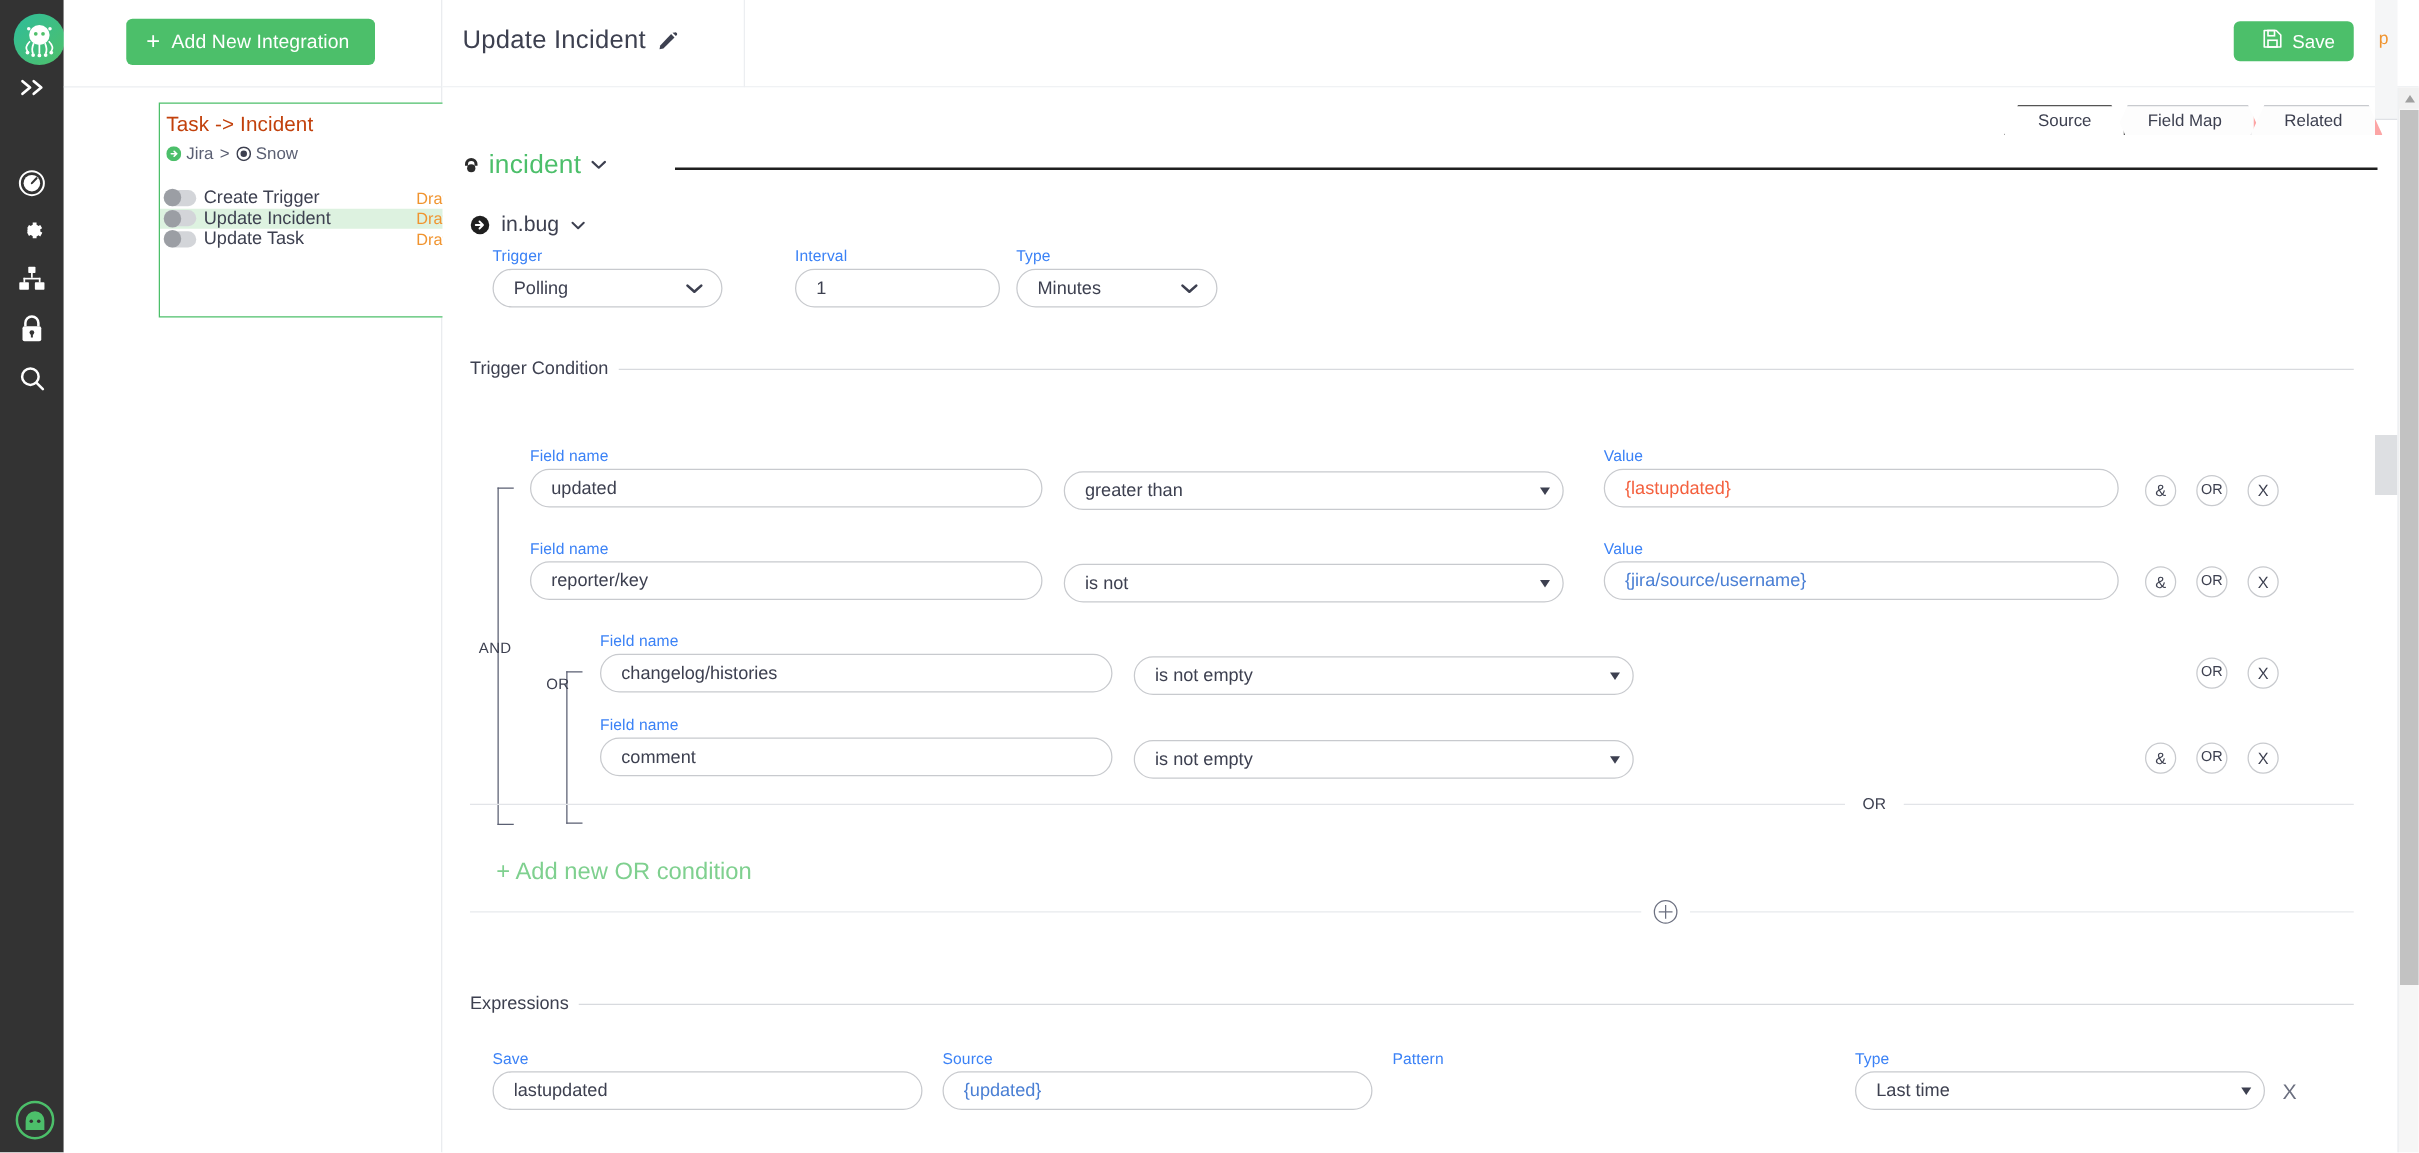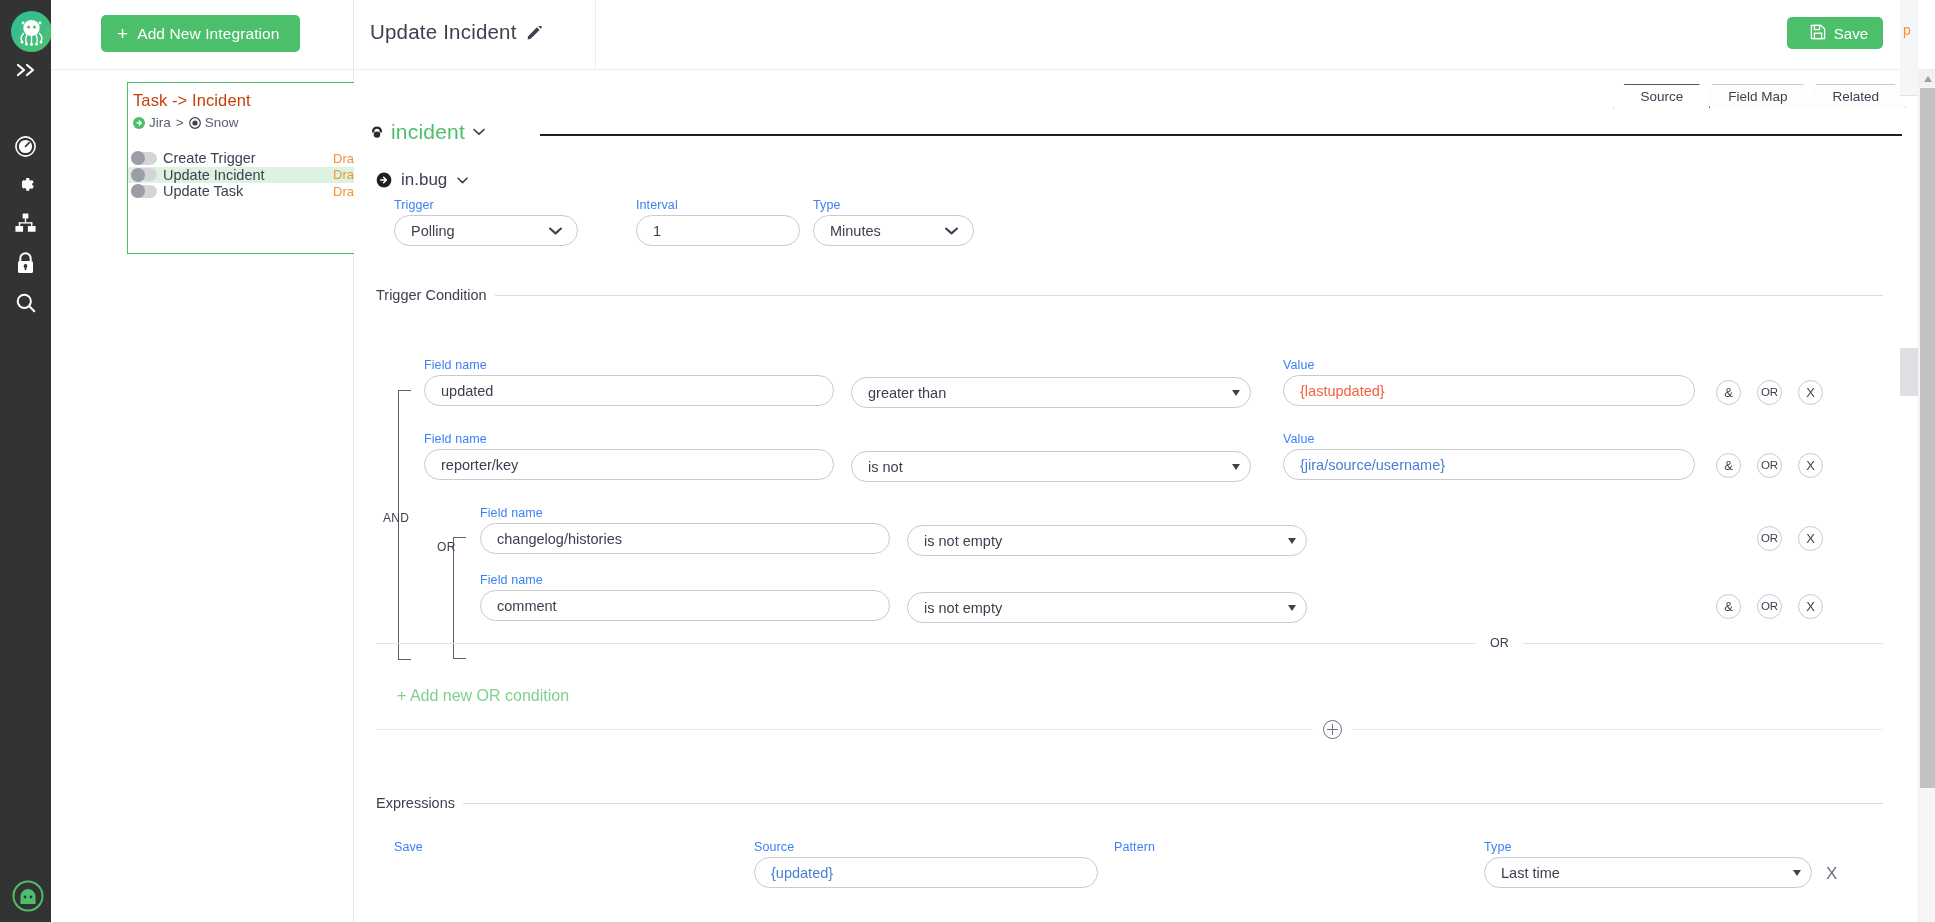--- a/index.html
+++ b/index.html
@@ -150,21 +150,21 @@
     height: 24px; display: flex; align-items: flex-end;
   }
   .tab {
     position: relative; height: 24px;
     padding: 0 26px;
     display: flex; align-items: center; justify-content: center;
     font-size: 13.5px; color: #3d4050;
     background: #fdfdfd;
     border-top: 1px solid #c8cace;
     border-left: 1px solid #c8cace;
-    border-right: 1px solid #fca5a5;
+    border-right: 6px solid #fca5a5;
     clip-path: polygon(11px 0, calc(100% - 11px) 0, 100% 100%, 0 100%);
     cursor: pointer;
     margin-right: -9px;
   }
   .tab.active {
     background: #ffffff;
     border-top: 1.5px solid #555555;
     border-left: 1.5px solid #555555;
     border-right: 1.5px solid #555555;
     z-index: 3;
@@ -273,21 +273,21 @@
 
   
   .or-divider {
     position: absolute; display: flex; align-items: center; gap: 14px;
   }
   .or-divider .rule { height: 1px; background: #e2e4e8; }
   .or-divider .lbl { font-size: 12.5px; color: #3d4050; }
 
   .add-or-link {
     position: absolute;
-    font-size: 16px; color: #7fd08f; cursor: pointer; white-space: nowrap;
+    font-size: 19px; color: #7fd08f; cursor: pointer; white-space: nowrap;
   }
 
   
   .plus-divider {
     position: absolute; display: flex; align-items: center;
   }
   .plus-divider .rule { height: 1px; background: #e8eaed; }
   .plus-circle {
     width: 19px; height: 19px; border-radius: 50%;
     border: 1.2px solid #6c7080;
@@ -685,20 +685,21 @@
 
     <div class="section" style="top:726px; width:1507px;">
       <div class="section-head">
         <span>Expressions</span>
         <div class="rule"></div>
       </div>
     </div>
 
     <div class="fld" style="left:40px; top:770px; width:344px;">
       <span class="fld-label">Save</span>
+      <input class="pill" value="lastupdated" style="">
     </div>
 
     <div class="fld" style="left:400px; top:770px; width:344px;">
       <span class="fld-label">Source</span>
       <input class="pill value-blue" value="{updated}" style="">
     </div>
 
     <div class="fld" style="left:760px; top:770px; width:344px;">
       <span class="fld-label">Pattern</span>
     </div>

